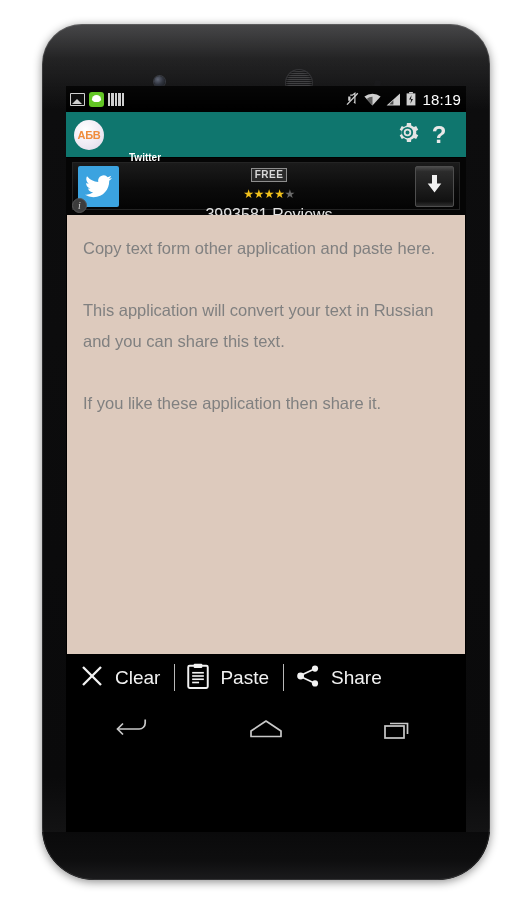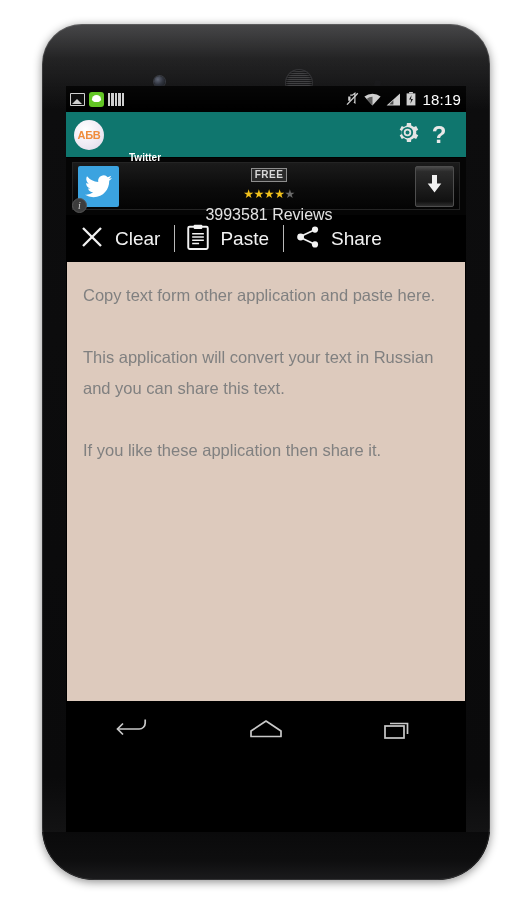--- a/index.html
+++ b/index.html
@@ -328,20 +328,28 @@
         <div id="ad-download-button">
           <span>
             <svg width="19" height="21" viewBox="0 0 18 20">
               <path fill="#f0f0f0" d="M6.6 1h4.8v8.1h4.1L9 17.6 2.5 9.1h4.1z"></path>
             </svg>
           </span>
         </div>
       </div>
     </div>
 
+    <div id="text-area">
+      <div class="ta-para">Copy text form other application and paste here.</div>
+      <div class="ta-gap"></div>
+      <div class="ta-para">This application will convert your text in Russian and you can share this text.</div>
+      <div class="ta-gap"></div>
+      <div class="ta-para">If you like these application then share it.</div>
+    </div>
+
     <div id="action-toolbar">
       <div class="tb-btn" id="clear-button">
         <span>
           <svg width="24" height="24" viewBox="0 0 24 24">
             <line x1="3" y1="3" x2="21" y2="21" stroke="#f2f2f2" stroke-width="2.3"></line>
             <line x1="21" y1="3" x2="3" y2="21" stroke="#f2f2f2" stroke-width="2.3"></line>
           </svg>
         </span>
         <span class="tb-label">Clear</span>
       </div>
@@ -371,28 +379,20 @@
             <circle cx="19" cy="18.4" r="3.1" fill="#f2f2f2"></circle>
             <circle cx="4.6" cy="11" r="3.4" fill="#f2f2f2"></circle>
             <line x1="6.6" y1="9.4" x2="17.2" y2="4.4" stroke="#f2f2f2" stroke-width="1.7"></line>
             <line x1="6.6" y1="12.6" x2="17.2" y2="17.6" stroke="#f2f2f2" stroke-width="1.7"></line>
           </svg>
         </span>
         <span class="tb-label">Share</span>
       </div>
     </div>
 
-    <div id="text-area">
-      <div class="ta-para">Copy text form other application and paste here.</div>
-      <div class="ta-gap"></div>
-      <div class="ta-para">This application will convert your text in Russian and you can share this text.</div>
-      <div class="ta-gap"></div>
-      <div class="ta-para">If you like these application then share it.</div>
-    </div>
-
     <div id="nav-bar">
       <div class="nav-btn">
         <span>
           <svg width="34" height="26" viewBox="0 0 34 26">
             <path d="M7 7.5 1.5 13 7 18.5" fill="none" stroke="#c9c9c9" stroke-width="1.7"></path>
             <path d="M1.8 13h21.4a6 6 0 0 0 6-6V3.5" fill="none" stroke="#c9c9c9" stroke-width="1.7"></path>
           </svg>
         </span>
       </div>
       <div class="nav-btn">

